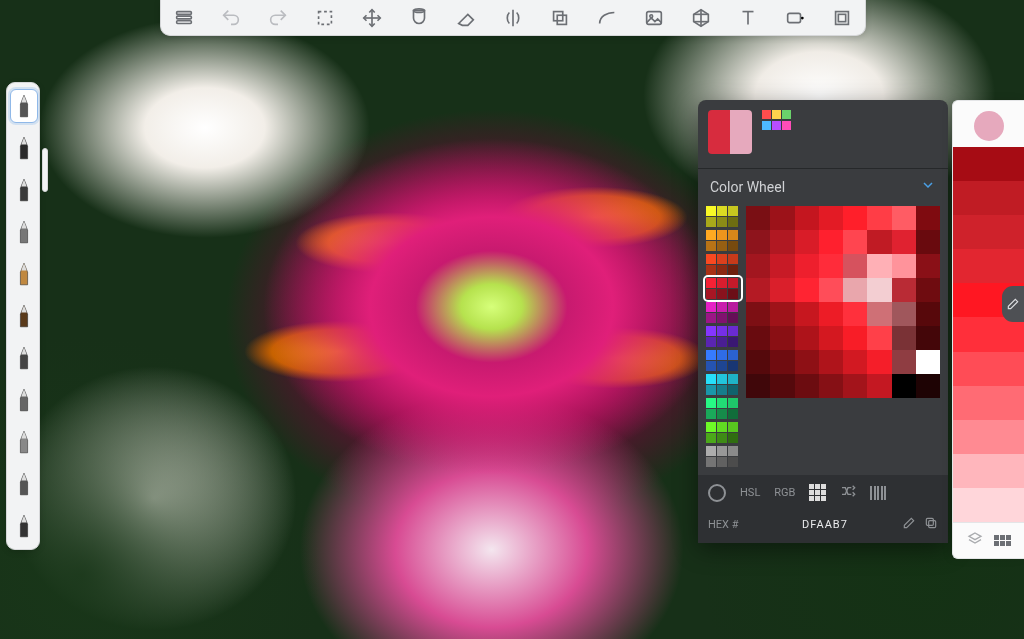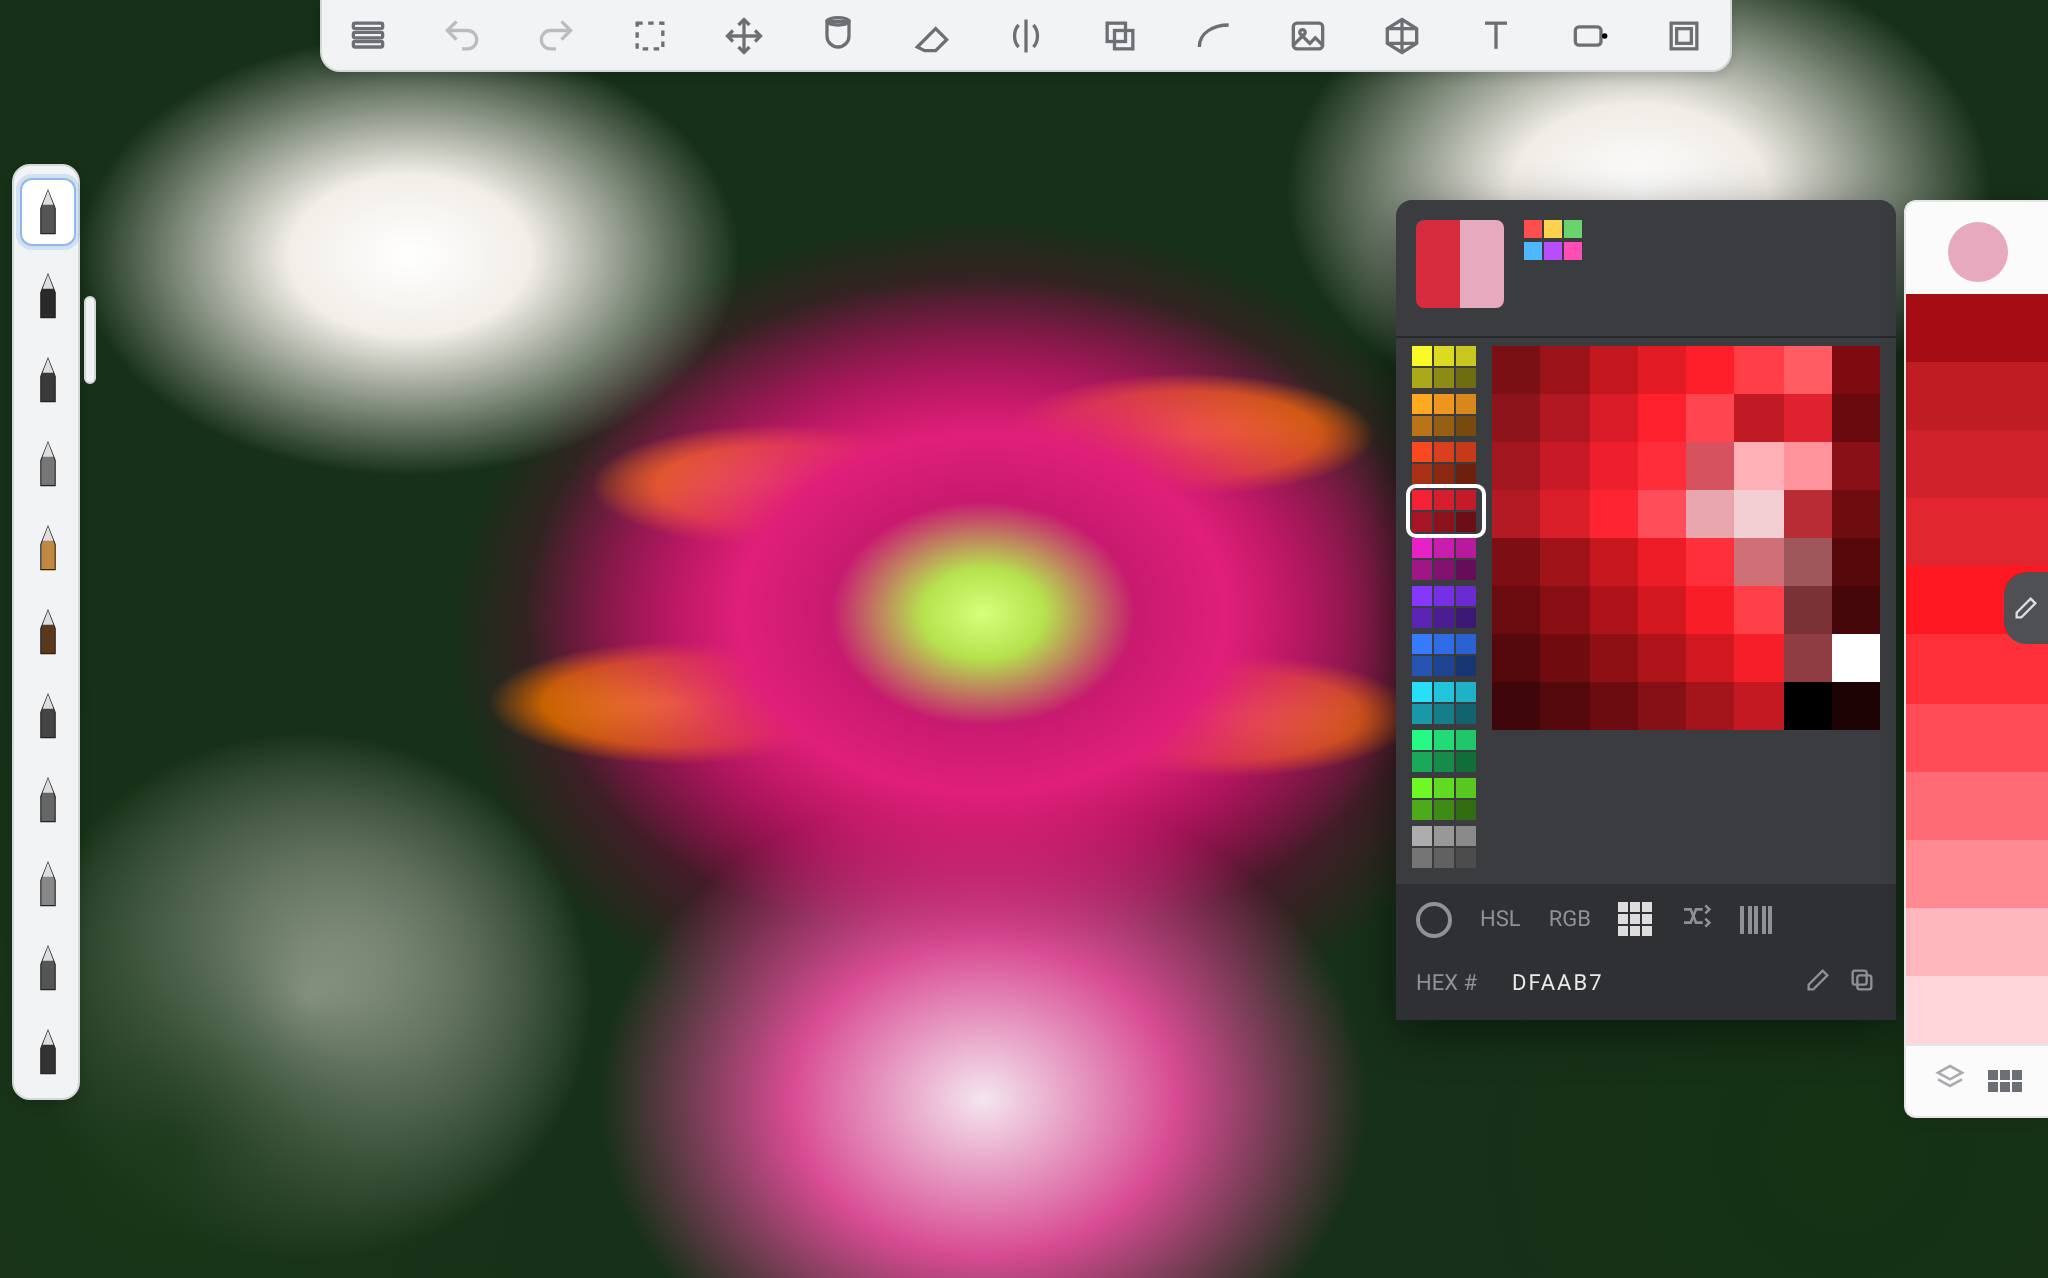--- a/index.html
+++ b/index.html
@@ -85,21 +85,21 @@
   .mode-row .ring{width:18px;height:18px;border:2.5px solid var(--panel-muted);border-radius:50%;}
   .mode-row .grid-icon{display:grid;grid-template-columns:repeat(3,5px);grid-auto-rows:5px;gap:1px;}
   .mode-row .grid-icon span{background:#ddd;}
   .mode-row svg{width:16px;height:16px;stroke:var(--panel-muted);fill:none;stroke-width:2;}
   .mode-row .bars{display:flex;gap:1.5px;}
   .mode-row .bars span{width:2px;height:14px;background:var(--panel-muted);}
   .mode-row .sel{color:#eee;}
 
   .hex-row{display:flex;align-items:center;padding:6px 10px 10px;gap:8px;background:var(--panel-bg2);font-size:11px;}
   .hex-row .lbl{color:var(--panel-muted);width:40px;}
-  .hex-row .val{flex:1;letter-spacing:1px;color:#e9eaec;}
+  .hex-row .val{flex:1;text-align:center;letter-spacing:1px;color:#e9eaec;}
   .hex-row svg{width:14px;height:14px;stroke:var(--panel-muted);fill:none;stroke-width:2;}
 
   
   #rightbar{position:absolute;right:0;top:100px;width:72px;bottom:80px;background:var(--right-bg);border-left:1px solid var(--right-border);border-top:1px solid var(--right-border);border-bottom:1px solid var(--right-border);border-radius:6px 0 0 6px;box-shadow:-2px 0 8px rgba(0,0,0,.1);display:flex;flex-direction:column;align-items:stretch;}
   #rightbar .rb-top{padding:10px 0 6px;display:flex;justify-content:center;}
   #rightbar .dot{width:30px;height:30px;border-radius:50%;}
   #rightbar .stripes{flex:1;display:flex;flex-direction:column;}
   #rightbar .stripes span{flex:1;}
   #rightbar .rb-bot{height:36px;border-top:1px solid var(--right-border);display:flex;align-items:center;justify-content:space-around;padding:0 8px;}
   #rightbar .rb-bot svg{width:16px;height:16px;stroke:#a9abae;fill:none;stroke-width:2;}
@@ -298,20 +298,28 @@
             </div>
             <div class="mini-row">
               <span style="background: rgb(77, 184, 255);"></span>
               <span style="background: rgb(184, 77, 255);"></span>
               <span style="background: rgb(255, 77, 184);"></span>
             </div>
           </div>
     </div>
   </div>
   <div class="panel-divider"></div>
+  <div class="panel-heading">
+    <span>Color Wheel</span>
+    <span>
+      <svg viewBox="0 0 24 24">
+            <polyline points="6 9 12 15 18 9"></polyline>
+          </svg>
+    </span>
+  </div>
   <div class="wheel-area">
     <div class="pal-col" id="pal-col">
           <div class="pal-group">
             <span style="background: rgb(249, 249, 39);"></span>
             <span style="background: rgb(219, 219, 34);"></span>
             <span style="background: rgb(199, 199, 31);"></span>
             <span style="background: rgb(169, 169, 26);"></span>
             <span style="background: rgb(139, 139, 22);"></span>
             <span style="background: rgb(109, 109, 17);"></span>
           </div>

